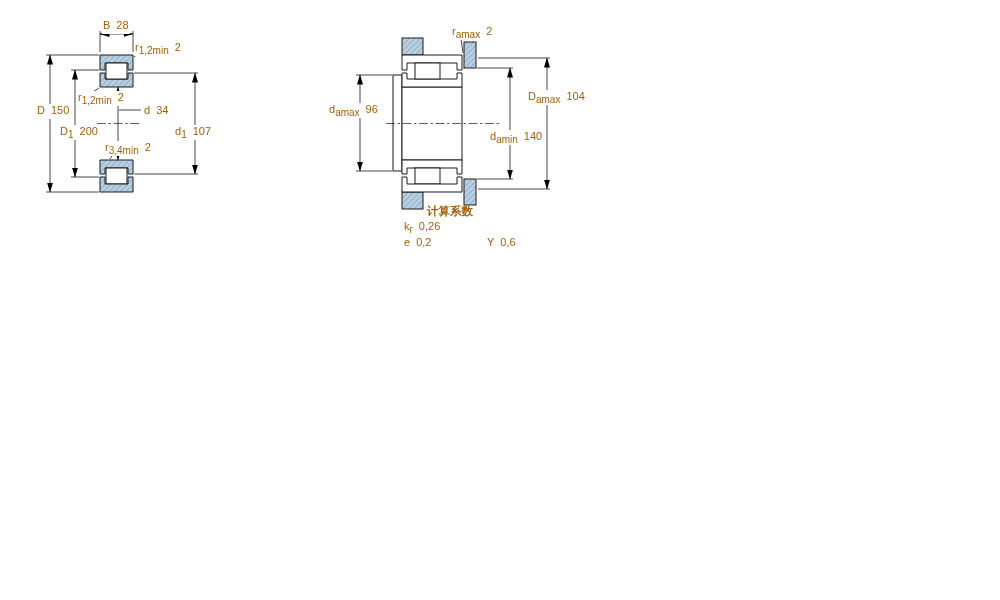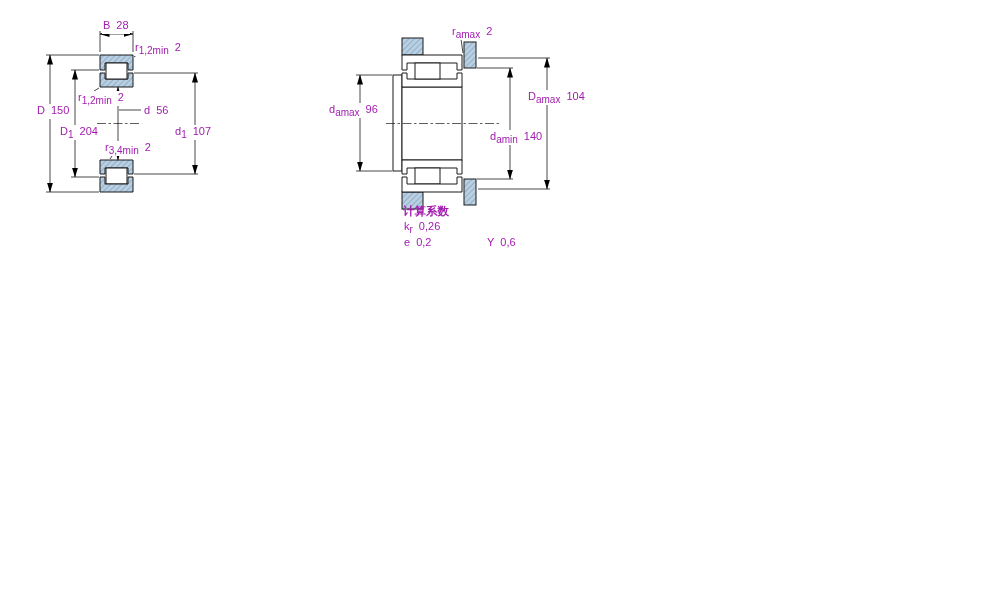--- a/index.html
+++ b/index.html
@@ -4,36 +4,36 @@
 <style>
   :root{
     --section-fill:#b9cfe2;
     --hatch-line:#6f8fae;
     --outline:#1a1a1a;
     --bg:#ffffff;
   }
   html,body{margin:0;padding:0;background:var(--bg);}
   .canvas{
     position:relative;width:1000px;height:600px;background:var(--bg);
-    font-family:"Liberation Sans",sans-serif;color:#a21caf;overflow:hidden;
+    font-family:"Liberation Sans",sans-serif;color:#a16207;overflow:hidden;
   }
   svg{position:absolute;left:0;top:0;}
   .part{stroke:var(--outline);stroke-width:1;}
   .blue{fill:url(#hatch);}
   .white{fill:#ffffff;}
   .dim{stroke:var(--outline);stroke-width:0.8;fill:none;}
   .dimarrow{marker-start:url(#arrow);marker-end:url(#arrow);}
   .cline{stroke:var(--outline);stroke-width:0.7;stroke-dasharray:9 2.5 2.5 2.5;}
   .dim-label{
     position:absolute;font-size:11px;line-height:1.1;white-space:nowrap;
     background:#fff;padding:0 1px;
   }
   .sub{font-size:10px;vertical-align:-2.5px;}
   .val{margin-left:6px;}
-  .f-title{position:absolute;font-size:11.5px;font-weight:bold;white-space:nowrap;}
+  .f-title{position:absolute;font-size:11.5px;font-weight:bold;white-space:nowrap;margin-left:24px;}
 </style>
 </head>
 <body>
 
 <div class="canvas">
 
   <svg width="1000" height="600" viewBox="0 0 1000 600">
     <defs>
       <pattern id="hatch" width="4" height="4" patternUnits="userSpaceOnUse" patternTransform="rotate(45)">
         <rect width="4" height="4" style="fill:var(--section-fill)"></rect>
@@ -117,27 +117,27 @@
   <div class="dim-label" style="left:102px;top:19px">
     <span class="sym">B</span><span class="sub"></span><span class="val">28</span>
   </div>
   <div class="dim-label" style="left:134px;top:41px">
     <span class="sym">r</span><span class="sub">1,2min</span><span class="val">2</span>
   </div>
   <div class="dim-label" style="left:77px;top:91px">
     <span class="sym">r</span><span class="sub">1,2min</span><span class="val">2</span>
   </div>
   <div class="dim-label" style="left:143px;top:104px">
-    <span class="sym">d</span><span class="sub"></span><span class="val">56</span>
+    <span class="sym">d</span><span class="sub"></span><span class="val">34</span>
   </div>
   <div class="dim-label" style="left:36px;top:104px">
     <span class="sym">D</span><span class="sub"></span><span class="val">150</span>
   </div>
   <div class="dim-label" style="left:59px;top:125px">
-    <span class="sym">D</span><span class="sub">1</span><span class="val">204</span>
+    <span class="sym">D</span><span class="sub">1</span><span class="val">200</span>
   </div>
   <div class="dim-label" style="left:104px;top:141px">
     <span class="sym">r</span><span class="sub">3,4min</span><span class="val">2</span>
   </div>
   <div class="dim-label" style="left:174px;top:125px">
     <span class="sym">d</span><span class="sub">1</span><span class="val">107</span>
   </div>
 
   <div class="dim-label" style="left:451px;top:25px">
     <span class="sym">r</span><span class="sub">amax</span><span class="val">2</span>

